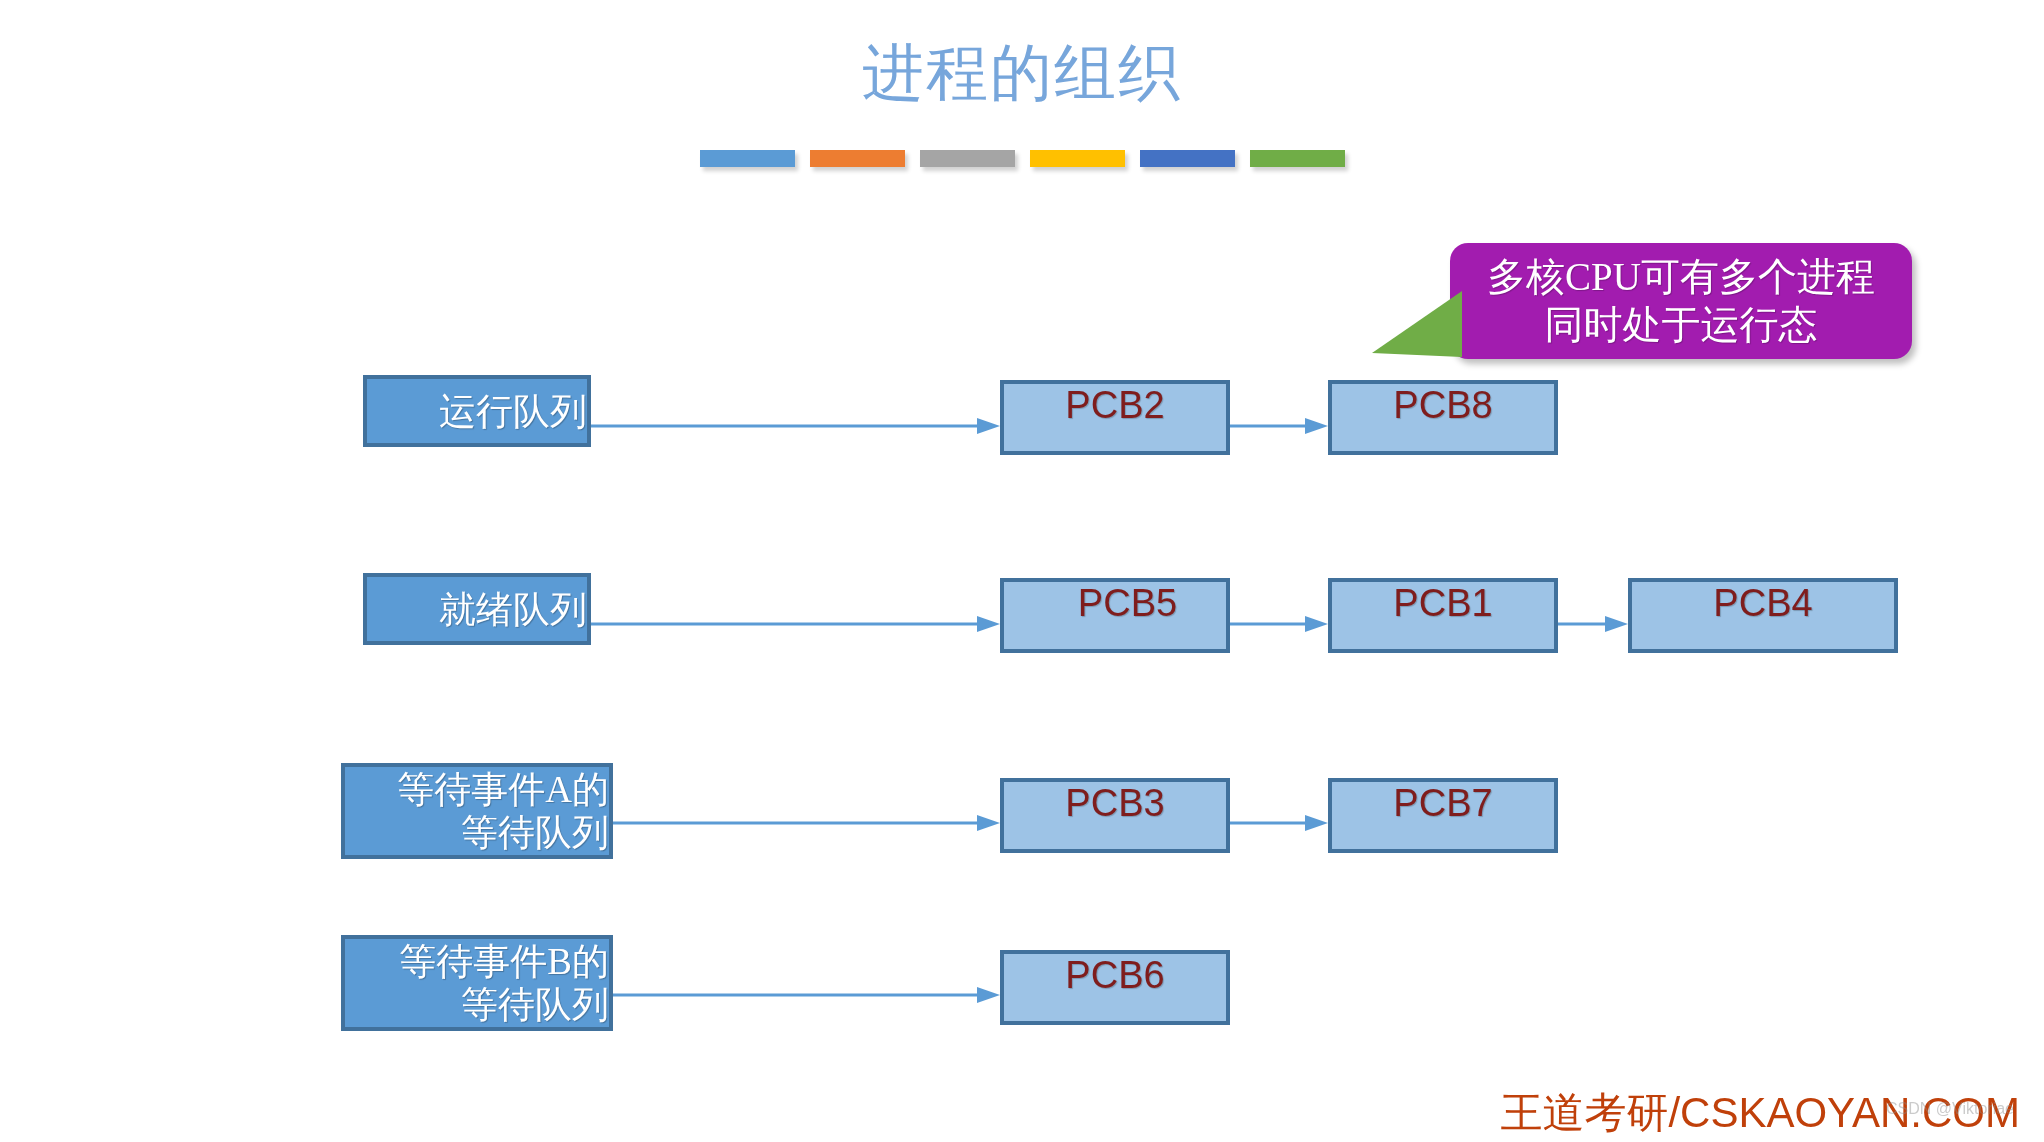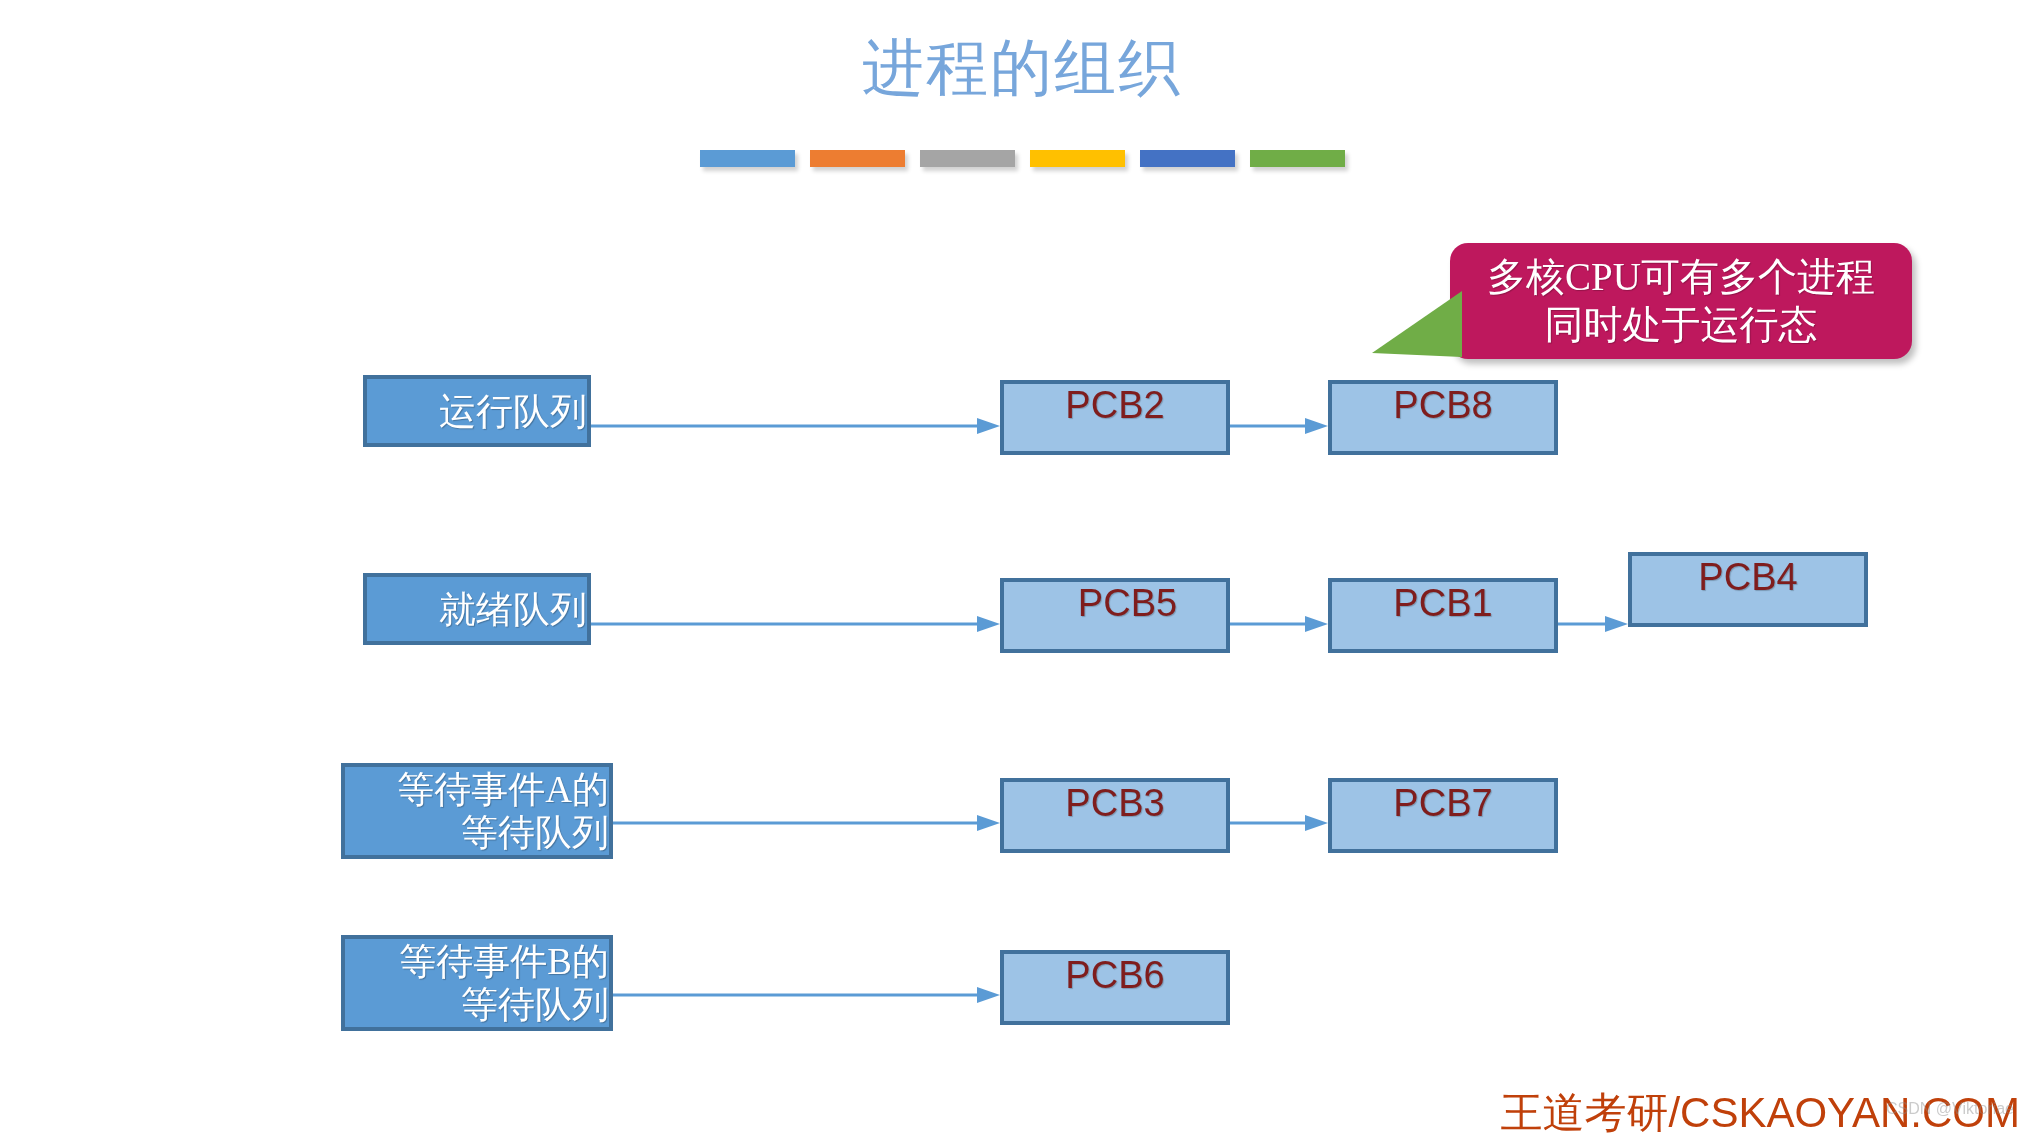--- a/index.html
+++ b/index.html
@@ -19,21 +19,21 @@
     overflow: hidden;
   }
 
   
   #title {
     position: absolute;
     left: 0;
     top: 36px;
     width: 2044px;
     text-align: center;
-    font-family: Liberation Mono, monospace;
+    font-family: Liberation Sans, sans-serif;
     font-size: 62px;
     line-height: 74px;
     color: #77A6DB;
     letter-spacing: 2px;
     white-space: nowrap;
   }
 
   
   #colorbars {
     position: absolute;
@@ -48,21 +48,21 @@
     box-shadow: 3px 4px 4px rgba(0,0,0,0.18);
   }
 
   
   #callout {
     position: absolute;
     left: 1450px;
     top: 243px;
     width: 462px;
     height: 116px;
-    background: #be185d;
+    background: #a21caf;
     border-radius: 18px;
     box-shadow: 4px 5px 6px rgba(0,0,0,0.25);
   }
   #callout-text {
     position: absolute;
     left: 0;
     top: 0;
     width: 462px;
     height: 116px;
     display: flex;
@@ -225,21 +225,21 @@
       <span>PCB1</span>
     </div>
 
     <div class="connector" style="left:1558px; top:612px; width:70px;">
       <svg width="70" height="24" viewBox="0 0 70 24">
         <line x1="0" y1="12" x2="47" y2="12" stroke="#5B9BD5" stroke-width="3"></line>
         <path d="M47 4 L70 12 L47 20 Z" fill="#5B9BD5"></path>
       </svg>
     </div>
 
-    <div class="pcbox" style="left:1628px; top:552px; width:240px; height:75px;">
+    <div class="pcbox" style="left:1628px; top:578px; width:270px; height:75px;">
       <span>PCB4</span>
     </div>
   </div>
 
   <div class="row">
     <div class="qbox" style="left:341px; top:763px; width:272px; height:96px;">
       <span>等待事件A的</span>
       <span>等待队列</span>
     </div>
 

